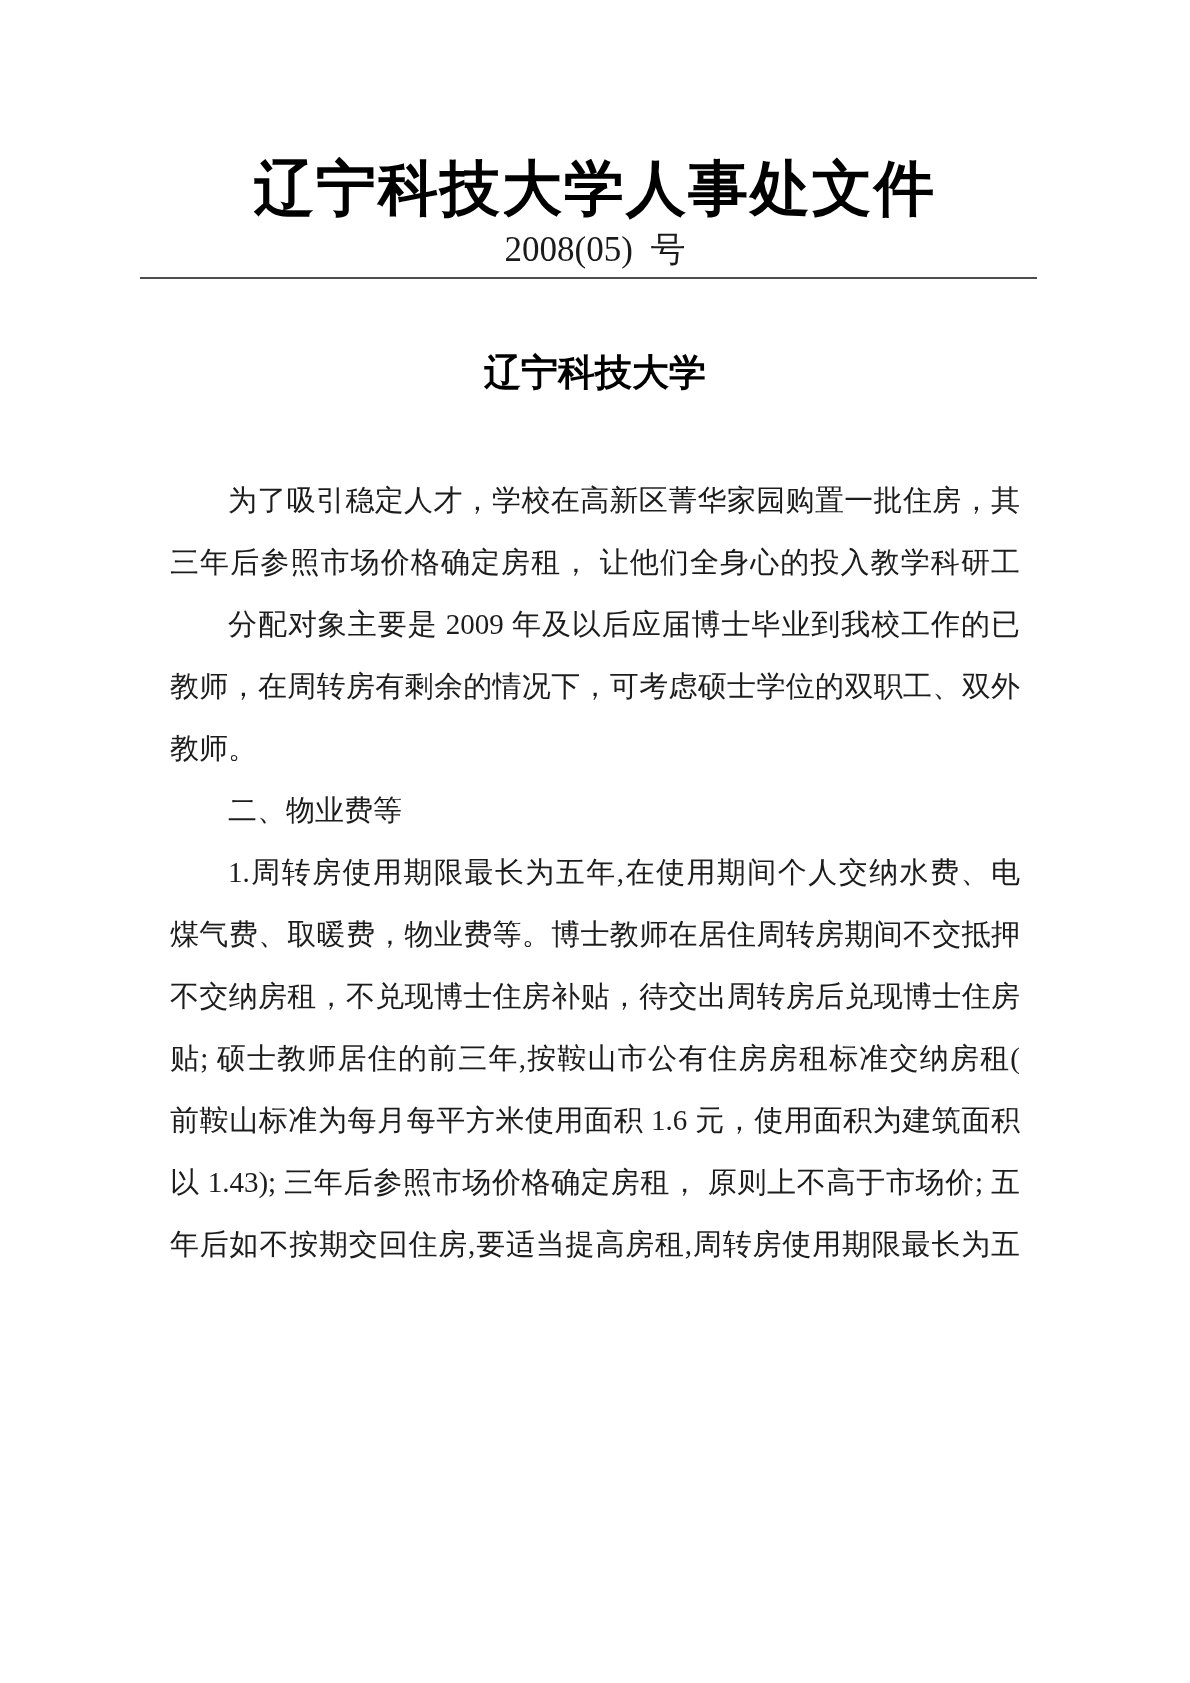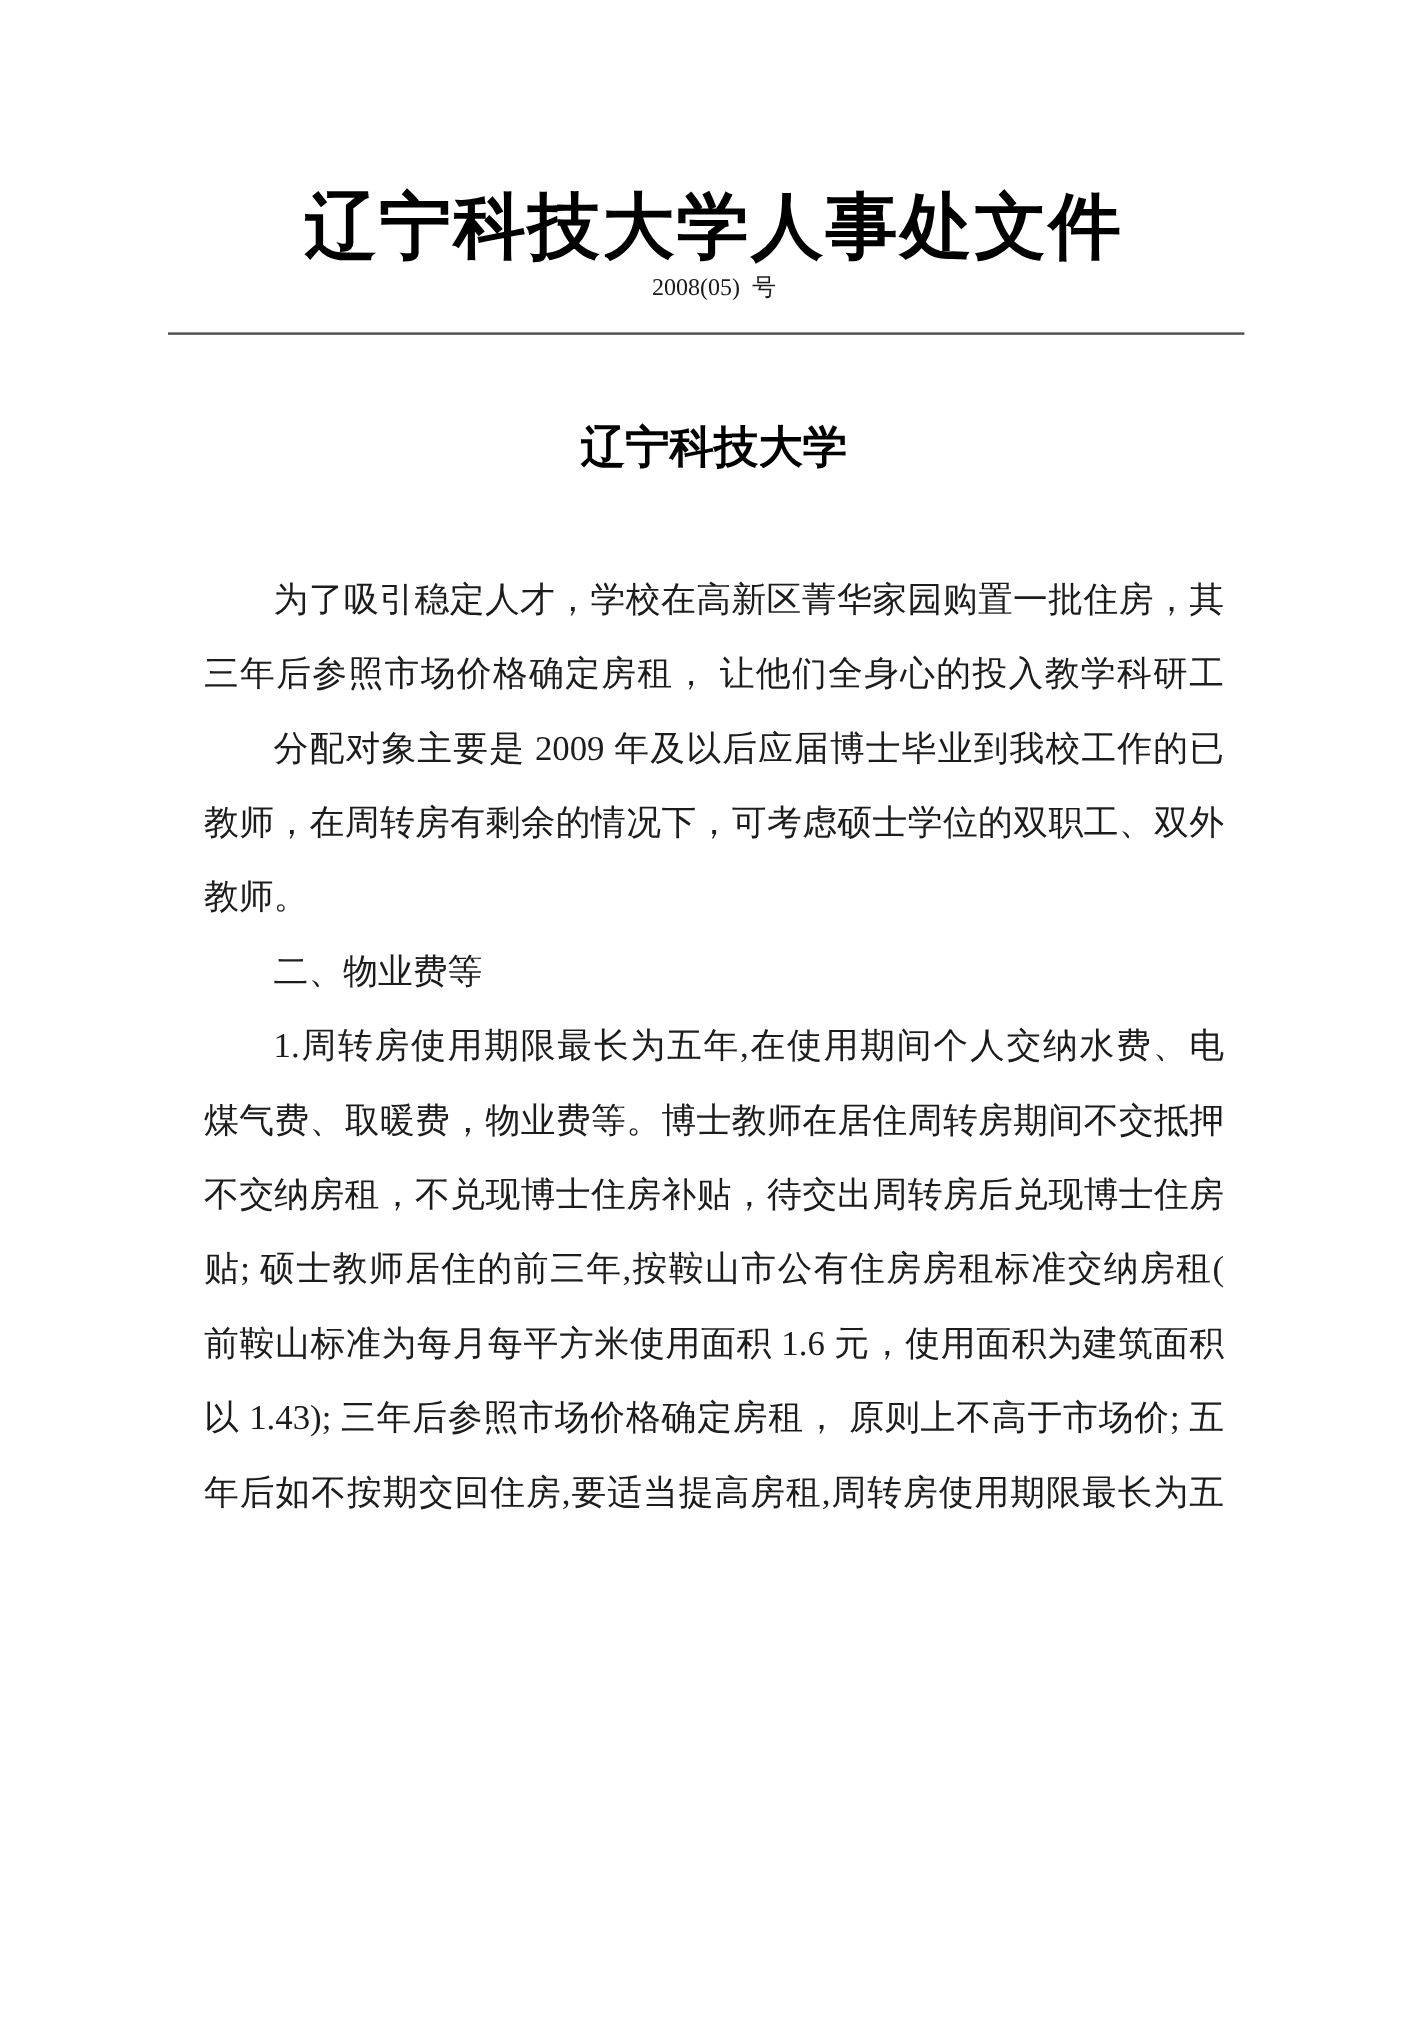--- a/index.html
+++ b/index.html
@@ -29,21 +29,21 @@
     font-family: "Liberation Serif", "DejaVu Serif", serif;
     white-space: pre;
     margin-top: 11px;
   }
   .doc-number {
     position: absolute;
     top: 226px;
     left: 0;
     width: 100%;
     text-align: center;
-    font-size: 20px;
+    font-size: 35px;
     color: #1a1a1a;
     white-space: pre;
     font-family: "Liberation Serif", "DejaVu Serif", serif;
   }
   .header-rule {
     position: absolute;
     top: 277px;
     left: 140px;
     width: 897px;
     height: 0;

